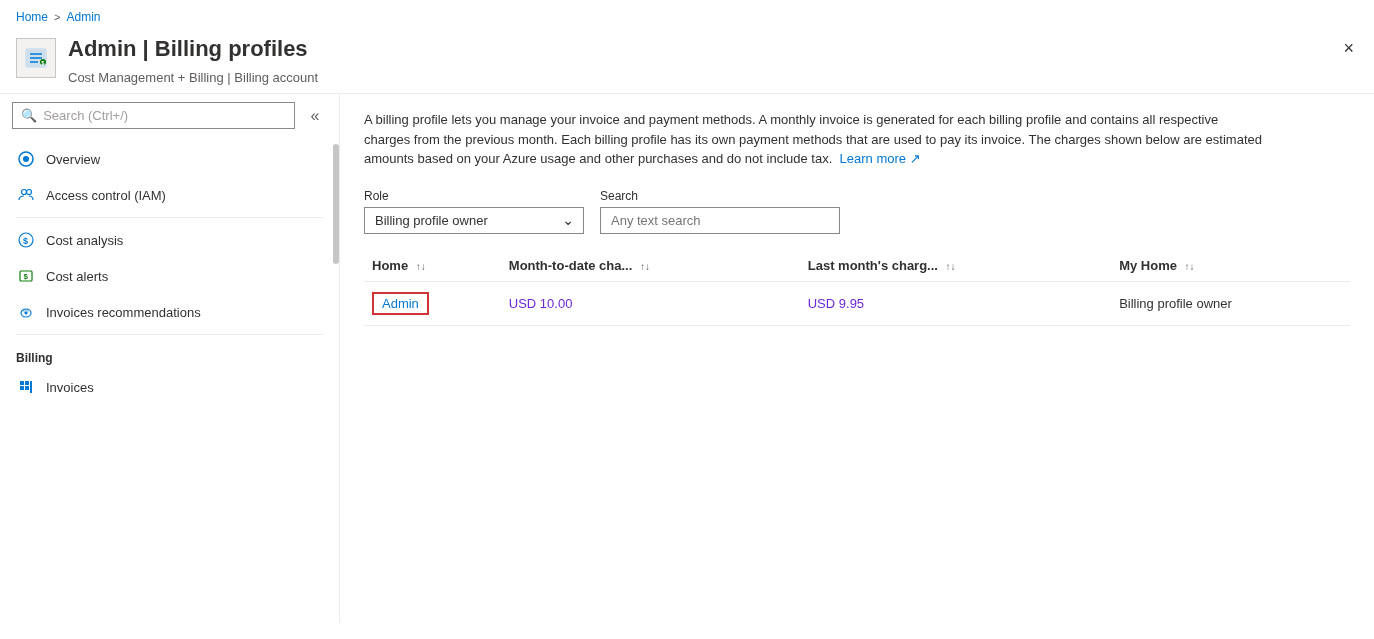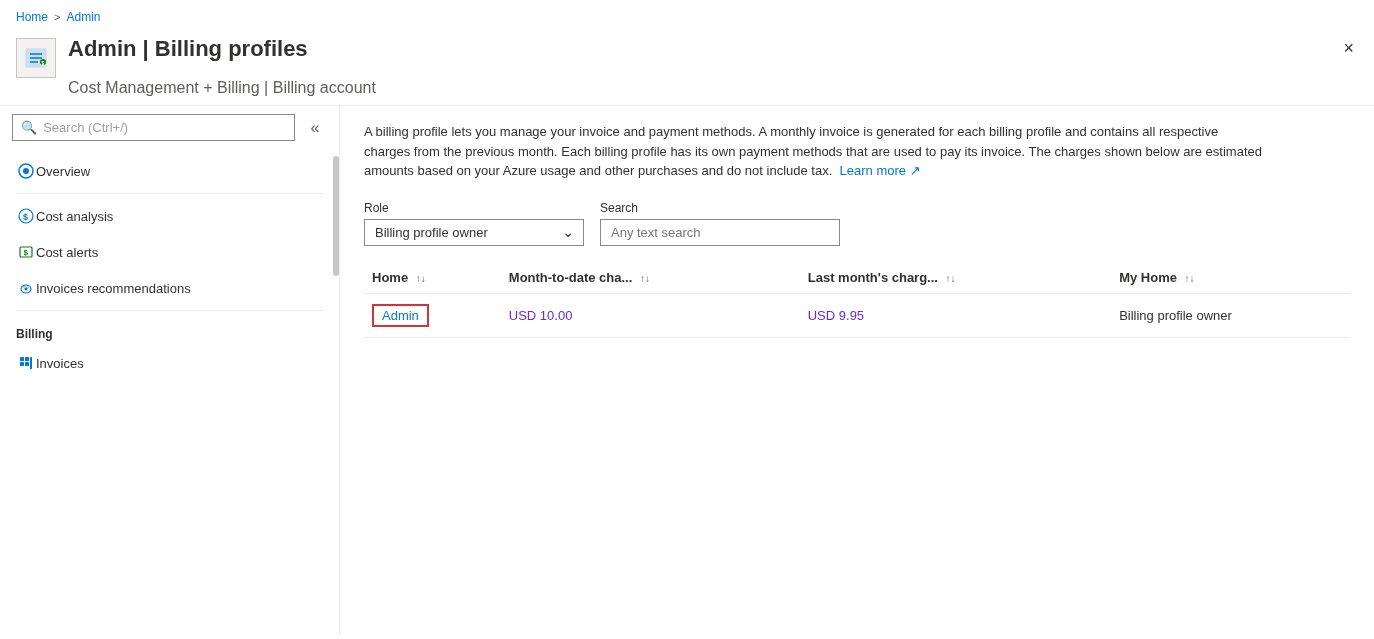--- a/index.html
+++ b/index.html
@@ -23,21 +23,21 @@
     .page-header-left { display: flex; align-items: flex-start; gap: 12px; justify-content: center; }
     .header-icon {
       width: 40px; height: 40px; min-width: 40px;
       background: #f3f2f1;
       border: 1px solid #c8c6c4;
       display: flex; align-items: center; justify-content: center;
       margin-top: 2px;
     }
     .header-icon svg { width: 24px; height: 24px; }
     .header-title { font-size: 22px; font-weight: 600; color: #323130; line-height: 1.2; }
-    .header-subtitle { font-size: 16px; color: #605e5c; margin-top: 17px; }
+    .header-subtitle { font-size: 13px; color: #605e5c; margin-top: 8px; }
     .close-btn {
       background: none; border: none; cursor: pointer;
       font-size: 18px; color: #323130; padding: 4px; margin-top: -2px;
     }
 
     
     .layout {
       display: flex;
       height: calc(639px - 110px);
     }
@@ -66,21 +66,21 @@
     }
 
     .sidebar-scrollbar {
       position: absolute; right: 0; top: 50px;
       width: 6px; background: #c8c6c4;
       height: 120px; border-radius: 3px;
     }
 
     .sidebar-nav { padding: 4px 0; }
     .sidebar-item {
-      display: flex; align-items: center; 
+      display: flex; align-items: center; gap: 10px;
       padding: 8px 16px;
       cursor: pointer;
       font-size: 13px;
       color: #323130;
     }
     .sidebar-item .item-icon { width: 20px; height: 20px; display: flex; align-items: center; justify-content: center; }
 
     .sidebar-section-label {
       padding: 12px 16px 4px 16px;
       font-size: 12px; font-weight: 600; color: #323130;
@@ -218,20 +218,31 @@
       <div class="sidebar-item">
         <span class="item-icon">
           <svg width="16" height="16" viewBox="0 0 16 16" fill="none">
             <circle cx="8" cy="8" r="7" stroke="#0078d4" stroke-width="1.5" fill="none"></circle>
             <circle cx="8" cy="8" r="3" fill="#0078d4"></circle>
           </svg>
         </span>
         <span>Overview</span>
       </div>
 
+      <div class="sidebar-item">
+        <span class="item-icon">
+          <svg width="16" height="16" viewBox="0 0 16 16" fill="none">
+            <circle cx="6" cy="5" r="2.5" stroke="#0078d4" stroke-width="1.2" fill="none"></circle>
+            <circle cx="11" cy="5" r="2.5" stroke="#0078d4" stroke-width="1.2" fill="none"></circle>
+            <path d="M1 13c0-2.5 2-4 5-4" stroke="#0078d4" stroke-width="1.2" fill="none"></path>
+            <path d="M15 13c0-2.5-2-4-4-4" stroke="#0078d4" stroke-width="1.2" fill="none"></path>
+          </svg>
+        </span>
+        <span>Access control (IAM)</span>
+      </div>
 
       <div class="sidebar-divider"></div>
 
       <div class="sidebar-item">
         <span class="item-icon">
           <svg width="16" height="16" viewBox="0 0 16 16" fill="none">
             <circle cx="8" cy="8" r="7" stroke="#0078d4" stroke-width="1.2" fill="none"></circle>
             <text x="5" y="12" font-size="9" fill="#0078d4" font-weight="bold">$</text>
           </svg>
         </span>

